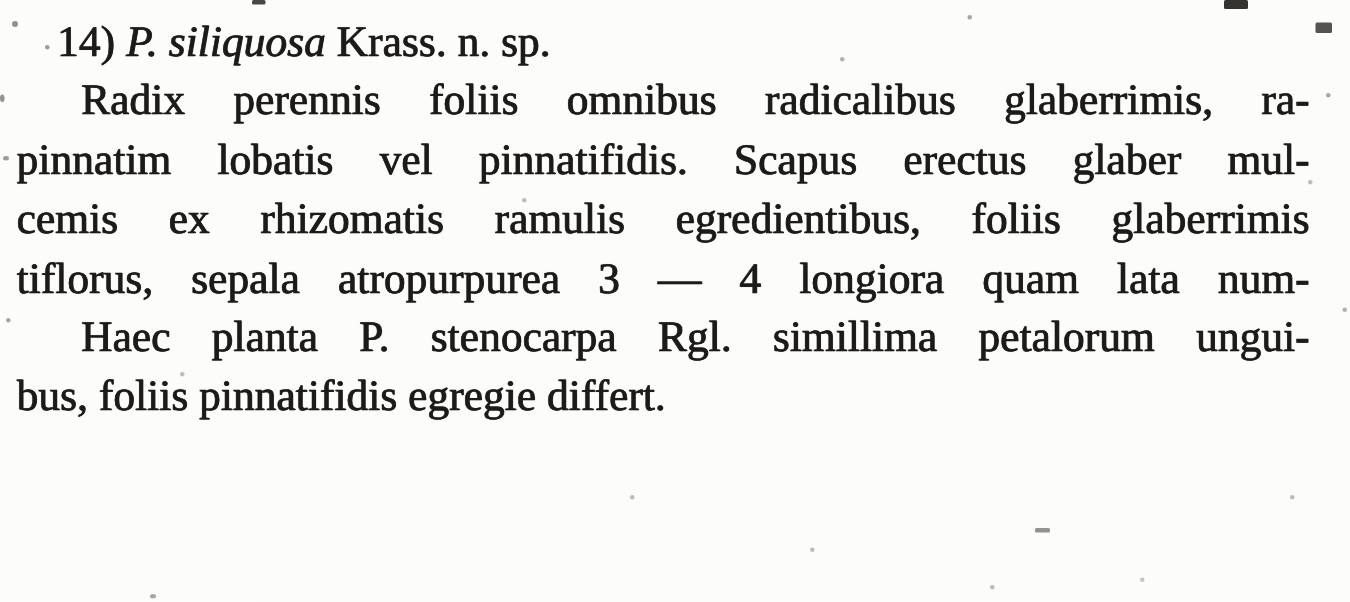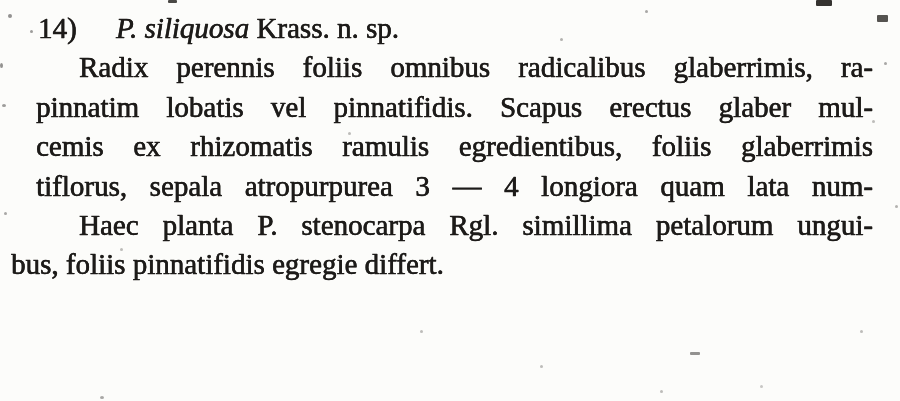--- a/index.html
+++ b/index.html
@@ -25,25 +25,24 @@
   }
   .line {
     height: 39.4px;
     line-height: 39.4px;
     white-space: normal;
     overflow: hidden;
   }
   .line.justify {
     text-align: justify;
     text-align-last: justify;
-    margin-left: 25px;
   }
   .line.indent-num  { text-indent: 27px; }
   .line.indent-para { text-indent: 43px; }
-  .italic { font-style: italic; margin-left: 32px; }
+  .italic { font-style: italic; }
   .speck {
     position: absolute;
     background: #2a2825;
     border-radius: 50%;
     pointer-events: none;
   }
   .speck.rect { border-radius: 1px; }
 </style>
 </head>
 <body>

